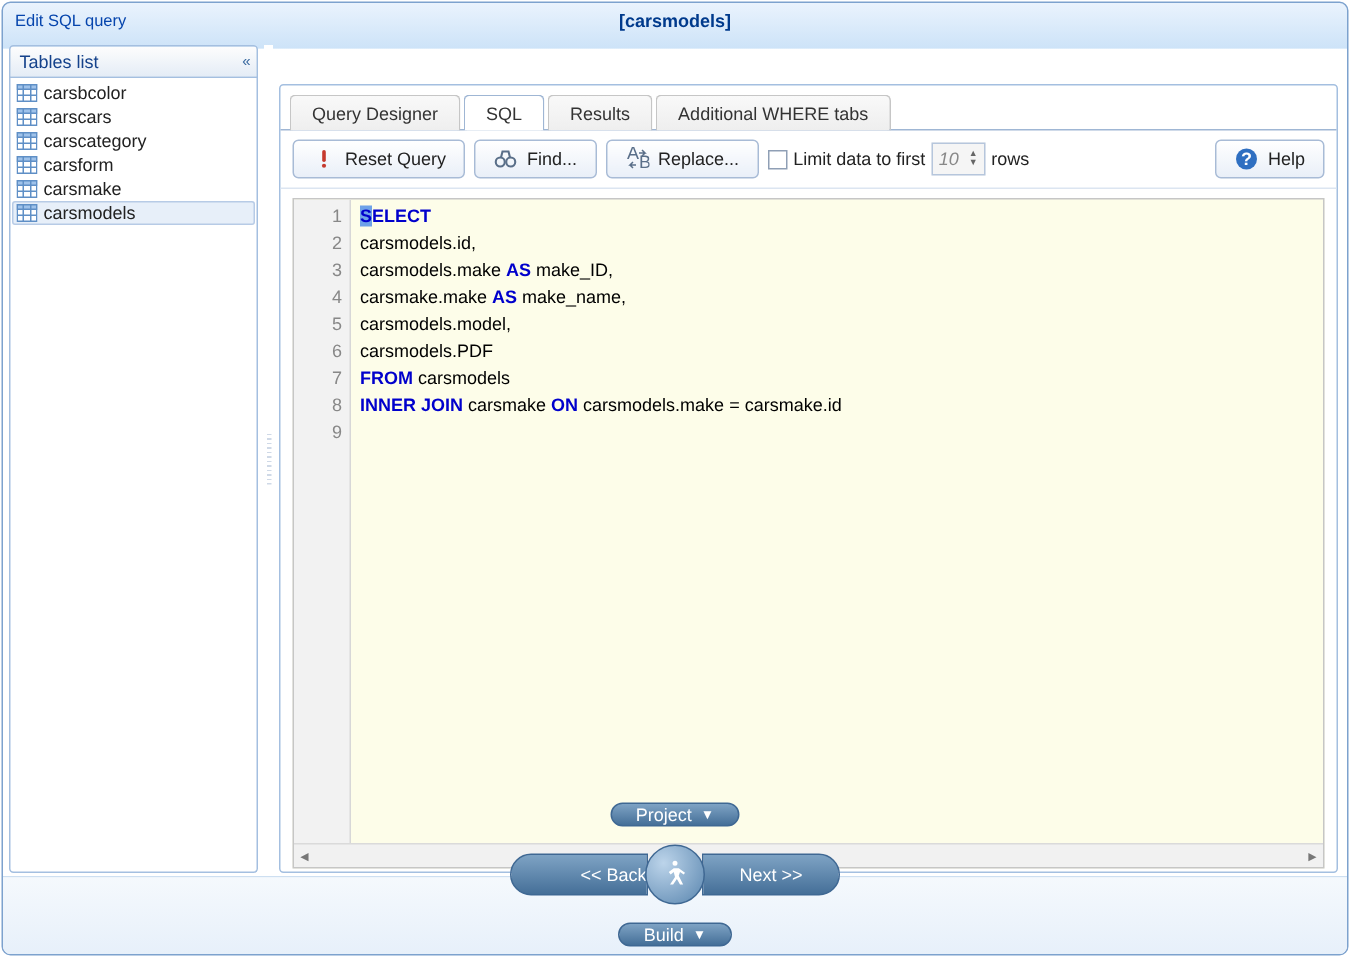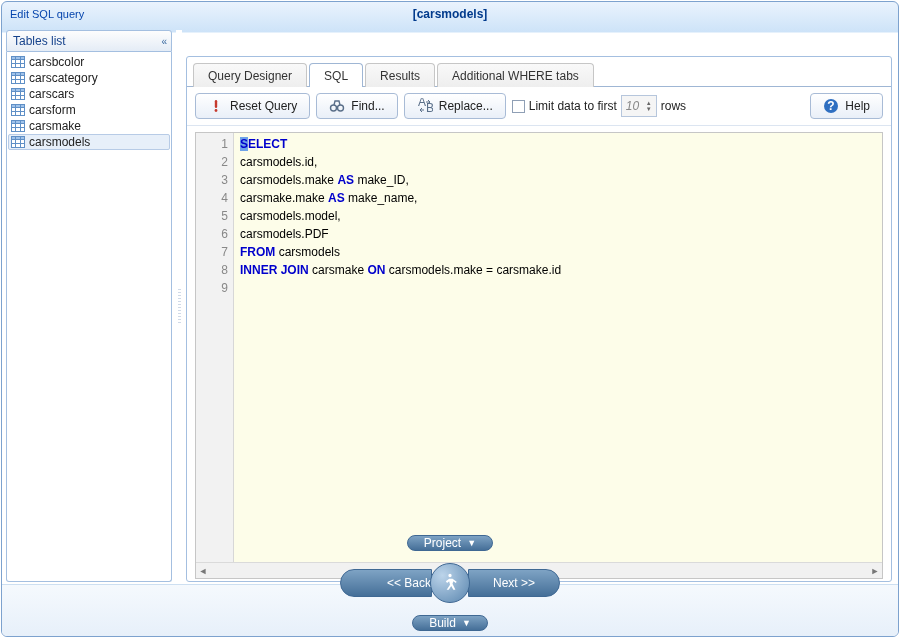--- a/index.html
+++ b/index.html
@@ -87,31 +87,31 @@
             <span>carsbcolor</span>
           </div>
           <div class="table-item">
             <svg class="table-icon" viewBox="0 0 14 12">
               <rect x="0.5" y="0.5" width="13" height="11" fill="#fff" stroke="#5f8fc6"></rect>
               <rect x="0.5" y="0.5" width="13" height="3" fill="#9fc2ea" stroke="#5f8fc6"></rect>
               <line x1="4.5" y1="0.5" x2="4.5" y2="11.5" stroke="#5f8fc6"></line>
               <line x1="9.5" y1="0.5" x2="9.5" y2="11.5" stroke="#5f8fc6"></line>
               <line x1="0.5" y1="7.5" x2="13.5" y2="7.5" stroke="#5f8fc6"></line>
             </svg>
+            <span>carscars</span>
+          </div>
+          <div class="table-item">
+            <svg class="table-icon" viewBox="0 0 14 12">
+              <rect x="0.5" y="0.5" width="13" height="11" fill="#fff" stroke="#5f8fc6"></rect>
+              <rect x="0.5" y="0.5" width="13" height="3" fill="#9fc2ea" stroke="#5f8fc6"></rect>
+              <line x1="4.5" y1="0.5" x2="4.5" y2="11.5" stroke="#5f8fc6"></line>
+              <line x1="9.5" y1="0.5" x2="9.5" y2="11.5" stroke="#5f8fc6"></line>
+              <line x1="0.5" y1="7.5" x2="13.5" y2="7.5" stroke="#5f8fc6"></line>
+            </svg>
             <span>carscategory</span>
-          </div>
-          <div class="table-item">
-            <svg class="table-icon" viewBox="0 0 14 12">
-              <rect x="0.5" y="0.5" width="13" height="11" fill="#fff" stroke="#5f8fc6"></rect>
-              <rect x="0.5" y="0.5" width="13" height="3" fill="#9fc2ea" stroke="#5f8fc6"></rect>
-              <line x1="4.5" y1="0.5" x2="4.5" y2="11.5" stroke="#5f8fc6"></line>
-              <line x1="9.5" y1="0.5" x2="9.5" y2="11.5" stroke="#5f8fc6"></line>
-              <line x1="0.5" y1="7.5" x2="13.5" y2="7.5" stroke="#5f8fc6"></line>
-            </svg>
-            <span>carscars</span>
           </div>
           <div class="table-item">
             <svg class="table-icon" viewBox="0 0 14 12">
               <rect x="0.5" y="0.5" width="13" height="11" fill="#fff" stroke="#5f8fc6"></rect>
               <rect x="0.5" y="0.5" width="13" height="3" fill="#9fc2ea" stroke="#5f8fc6"></rect>
               <line x1="4.5" y1="0.5" x2="4.5" y2="11.5" stroke="#5f8fc6"></line>
               <line x1="9.5" y1="0.5" x2="9.5" y2="11.5" stroke="#5f8fc6"></line>
               <line x1="0.5" y1="7.5" x2="13.5" y2="7.5" stroke="#5f8fc6"></line>
             </svg>
             <span>carsform</span>

